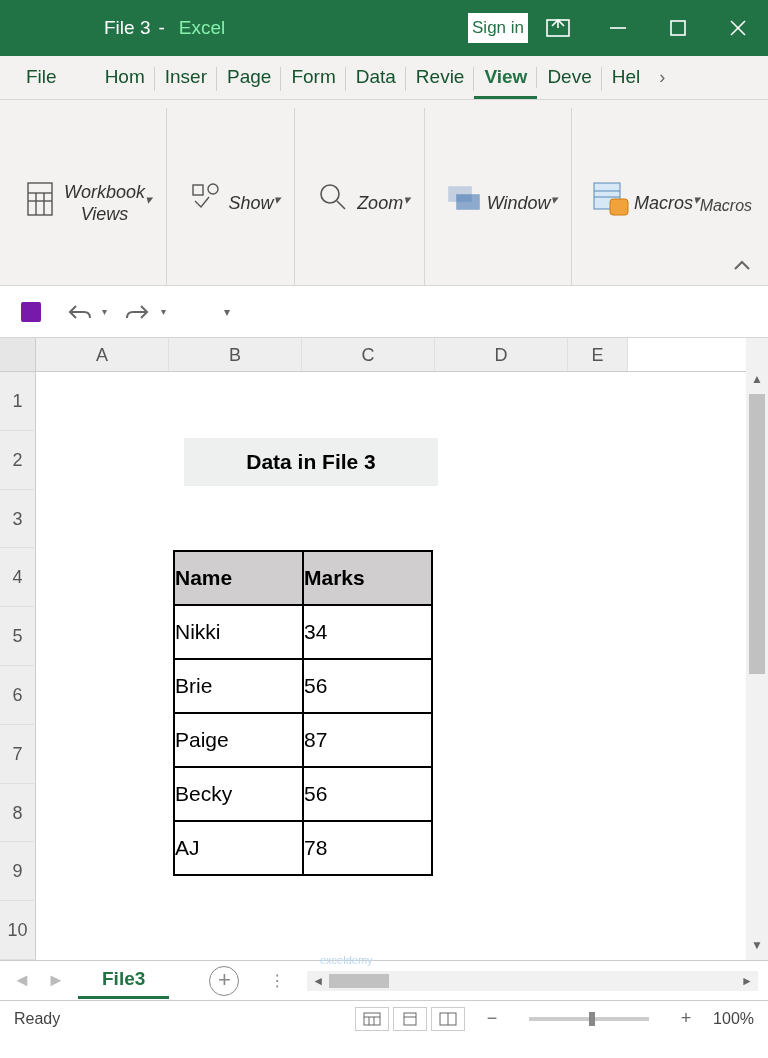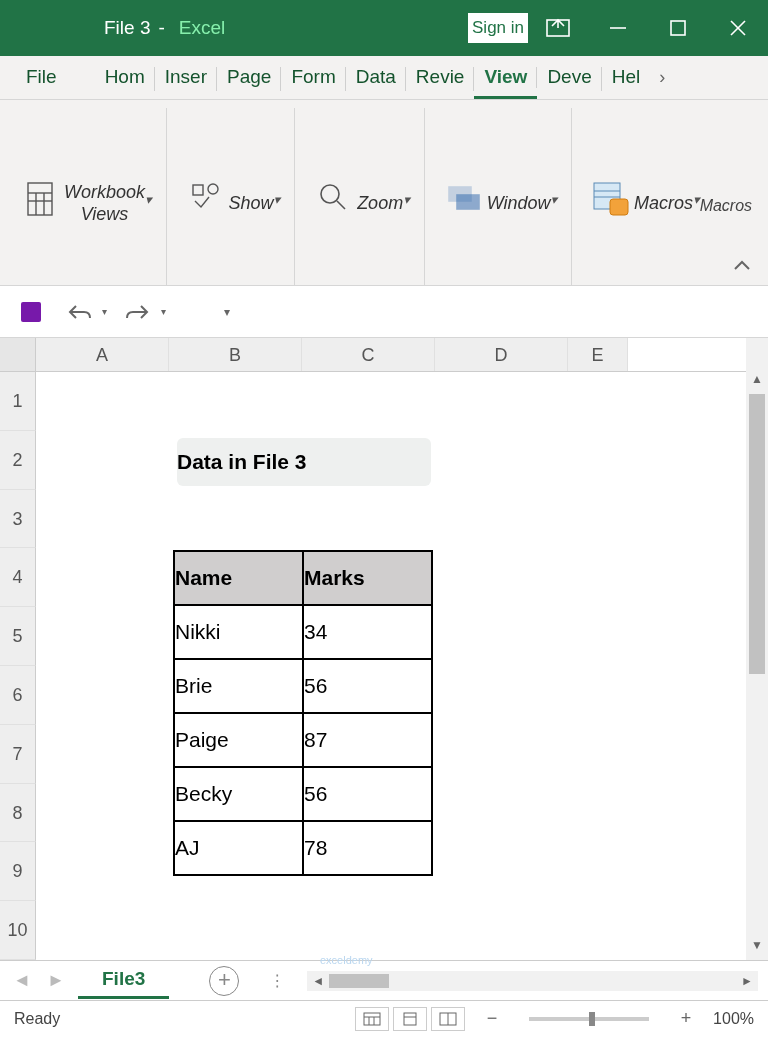--- a/index.html
+++ b/index.html
@@ -44,21 +44,21 @@
   .vsb .thumb { position: absolute; left: 3px; right: 3px; top: 0; height: 30px; background: #c1c1c1; }
   .vsb .arr { position: absolute; left: 0; right: 0; height: 22px; text-align: center; color: #666; font-size: 12px; }
   .vsb .arr.up { top: 0; } .vsb .arr.dn { bottom: 0; }
 
   .body-row { display: flex; height: 588px; }
   .rowheads { width: 36px; }
   .rh { height: 58.8px; border-bottom: 1px solid #e0e0e0; border-right: 1px solid #ccc; text-align: center; font-size: 18px; color: #555; line-height: 58.8px; background: #eee; }
   .cells { flex: 1; position: relative; background: #fff; }
 
   
-  .datatitle { position: absolute; left: 141px; top: 66px; width: 254px; height: 48px; background: #eef0ef; font-weight: 700; font-size: 21px; text-align: left; line-height: 48px; border-radius: 6px; }
+  .datatitle { position: absolute; left: 148px; top: 66px; width: 254px; height: 48px; background: #eef0ef; font-weight: 700; font-size: 21px; text-align: center; line-height: 48px; }
   .dtable { position: absolute; left: 137px; top: 178px; border-collapse: collapse; }
   .dtable th, .dtable td { border: 2px solid #000; width: 129px; height: 54px; font-size: 21px; text-align: left; }
   .dtable th { background: #d0cece; font-weight: 700; }
 
   
   .sheetbar { height: 40px; border-top: 1px solid #ccc; display: flex; align-items: center; padding: 0 10px; gap: 10px; background: #fff; }
   .navbtn { width: 24px; color: #bbb; font-size: 18px; text-align: center; cursor: pointer; }
   .sheet-tab { padding: 6px 24px; font-size: 19px; font-weight: 700; color: #217346; border-bottom: 3px solid #217346; background: #fff; cursor: pointer; }
   .addsheet { width: 30px; height: 30px; border: 1.5px solid #888; border-radius: 50%; color: #888; font-size: 22px; line-height: 26px; text-align: center; margin-left: 30px; cursor: pointer; }
   .dots { color: #888; margin-left: 20px; letter-spacing: 2px; }

